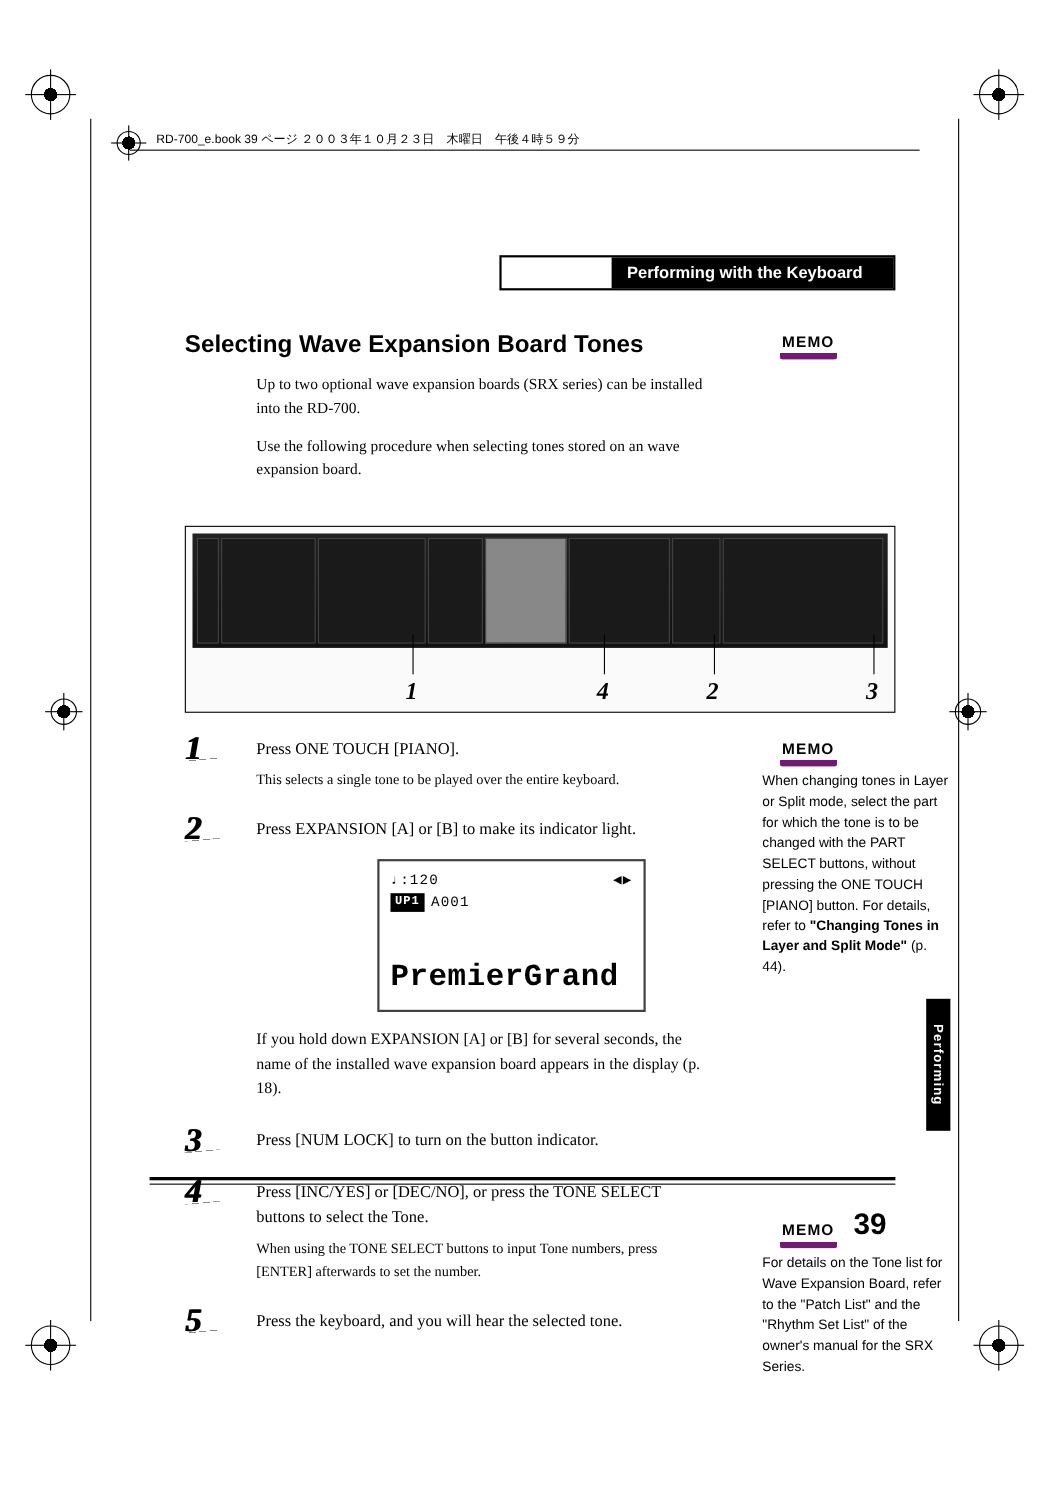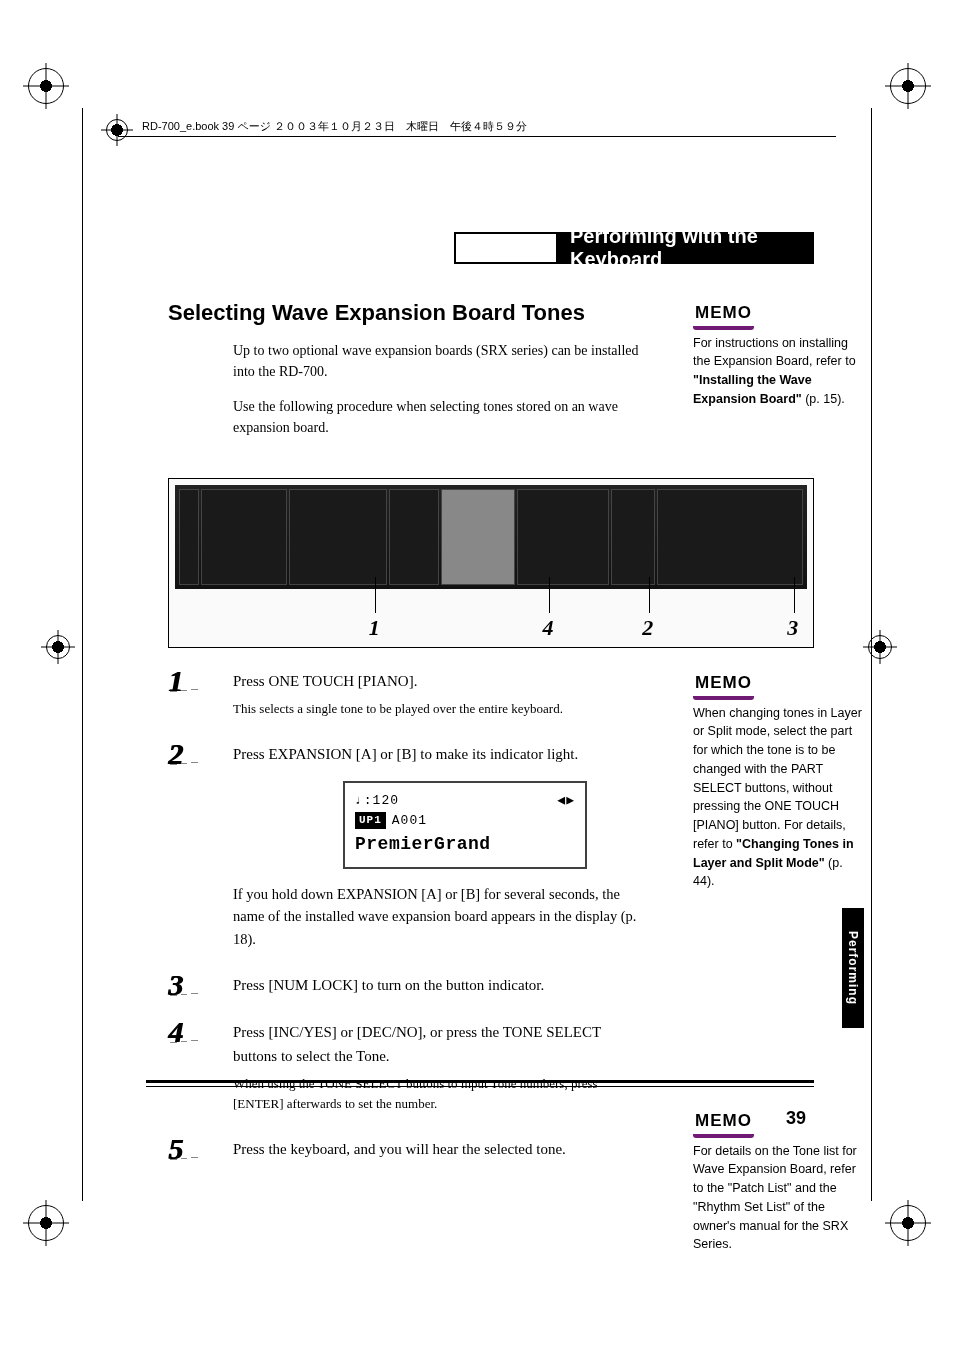--- a/index.html
+++ b/index.html
@@ -75,21 +75,21 @@
   }
   .chapter-bar .frame {
     border: 2px solid #000;
     height: 100%;
     position: relative;
   }
   .chapter-bar .fill {
     position: absolute; left: 100px; right: 0; top: 0; bottom: 0;
     background: #000; color: #fff;
     display: flex; align-items: center; padding-left: 14px;
-    font-family: Arial, sans-serif; font-weight: bold; font-size: 20px;
+    font-family: Arial, sans-serif; font-weight: bold; font-size: 15px;
   }
 
   .content {
     position: absolute;
     left: 168px; right: 140px; top: 300px;
   }
   h2.section-title {
     color: #000;
     font-family: Arial, sans-serif;
     font-weight: 900;
@@ -106,27 +106,28 @@
     position: absolute;
     left: 525px;
     width: 170px;
     font-size: 12.5px;
     font-family: sans-serif;
     line-height: 1.5;
   }
   .memo-label {
     font-family: "Comic Sans MS", cursive, sans-serif;
     font-weight: bold;
-    font-size: 17px;
+    font-size: 14px;
     letter-spacing: 1px;
-    border-bottom: 4px solid #701a75;
+    border-bottom: 6px solid #701a75;
     display: inline-block;
     padding: 0 2px;
     border-radius: 3px;
     margin-bottom: 4px;
+    margin-left: 16px;
   }
   .bold { font-weight: bold; }
 
   .panel-fig {
     position: absolute;
     left: 168px; right: 140px; top: 478px;
     height: 168px;
     border: 1px solid #000;
     background: #fafafa;
   }
@@ -198,21 +199,21 @@
     border: 2px solid #404040;
     padding: 8px 10px;
     font-family: "Courier New", monospace;
     background: #fff;
   }
   .lcd .row1 { font-size: 13px; display: flex; justify-content: space-between; letter-spacing: 1px;}
   .lcd .row2 { font-size: 13px; letter-spacing: 1px; display: flex; align-items: center; gap: 6px;}
   .lcd .row2 .badge {
     background: #000; color: #fff; padding: 0 4px; font-size: 11px; font-weight: bold; text-align: right;
   }
-  .lcd .row3 { font-size: 18px; font-weight: bold; letter-spacing: 0.5px; }
+  .lcd .row3 { font-size: 28px; font-weight: bold; letter-spacing: 0.5px; margin-top: 36px; }
 
   .side-tab {
     position: absolute;
     right: 90px;
     top: 908px;
     width: 22px;
     height: 120px;
     background: #000;
     color: #fff;
     font-family: Arial, sans-serif;
@@ -223,21 +224,21 @@
     display: flex; align-items: center; justify-content: center;
     letter-spacing: 1px;
   }
 
   .page-num {
     position: absolute;
     right: 148px;
     bottom: 180px;
     font-family: Arial, sans-serif;
     font-weight: 900;
-    font-size: 18px;
+    font-size: 27px;
     margin-top: 36px;
   }
   .page-num::before {
     content: "";
     position: absolute;
     right: -8px; left: -640px; top: -28px;
     border-top: 3px solid #000;
   }
   .page-num::after {
     content: "";
@@ -286,23 +287,20 @@
   </div>
 
   <div class="content">
     <h2 class="section-title">Selecting Wave Expansion Board Tones</h2>
     <div class="body-col">
       <p>Up to two optional wave expansion boards (SRX series) can be installed into the RD-700.</p>
       <p>Use the following procedure when selecting tones stored on an wave expansion board.</p>
     </div>
     <div class="side-col" style="top:0;">
       <div class="memo-label">MEMO</div>
-      <div>
-        <span>For instructions on installing the Expansion Board, refer to </span><span class="bold">"Installing the Wave Expansion Board"</span><span> (p. 15).</span>
-      </div>
     </div>
   </div>
 
   <div class="panel-fig">
     <div class="panel-strip">
       <div class="panel-block" style="flex:0.3"></div>
       <div class="panel-block" style="flex:1.4"></div>
       <div class="panel-block" style="flex:1.6"></div>
       <div class="panel-block" style="flex:0.8"></div>
       <div class="panel-block light"></div>

